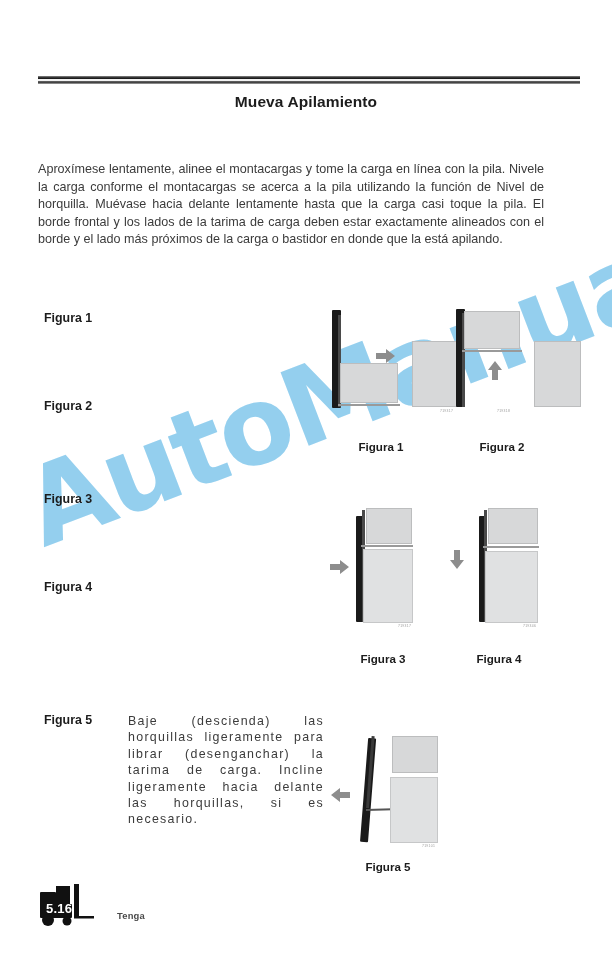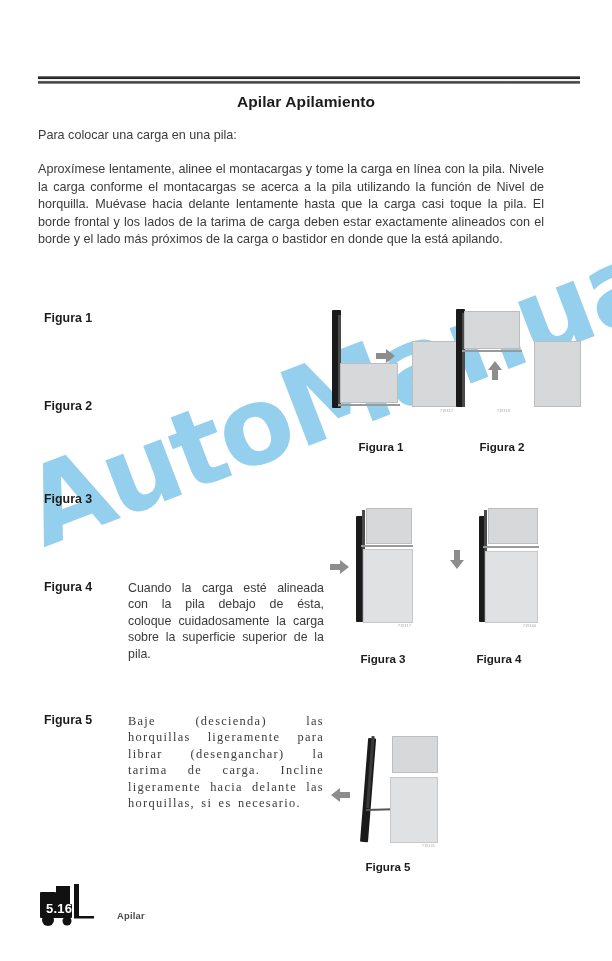--- a/index.html
+++ b/index.html
@@ -116,21 +116,21 @@
   .fig-row .fig-text {
     margin-left: 84px;
     width: 196px;
     font-size: 12.4px;
     line-height: 16.4px;
     color: #3b3b3b;
     text-align: justify;
   }
   .fig-row.tight .fig-text { word-spacing: -1.1px; }
   .fig-row.wide .fig-text  { word-spacing: 1.2px; }
-  .fig-row.xwide .fig-text { letter-spacing: 1.3px; word-spacing: 2px; font-family: Liberation Serif, serif; }
+  .fig-row.xwide .fig-text { letter-spacing: 1.3px; word-spacing: 2px; }
 
   #row-1 { top: 311px; }
   #row-2 { top: 399px; }
   #row-3 { top: 492px; }
   #row-4 { top: 580px; }
   #row-5 { top: 713px; }
 
   
   .illu { position: absolute; z-index: 4; }
   .mast {
@@ -208,40 +208,38 @@
   </div>
 
   <div id="header-rule">
     <div class="bar-top"></div>
     <div class="bar-mid"></div>
     <div class="bar-bot"></div>
   </div>
 
   <div id="content">
 
-    <div id="page-title">Apilar Apilamiento</div>
-
-    <div id="intro-lead">Para colocar una carga en una pila:</div>
+    <div id="page-title">Mueva Apilamiento</div>
+
     <div id="intro-para">Aproxímese lentamente, alinee el montacargas y tome la carga en línea con la pila. Nivele la carga conforme el montacargas se acerca a la pila utilizando la función de Nivel de horquilla. Muévase hacia delante lentamente hasta que la carga casi toque la pila. El borde frontal y los lados de la tarima de carga deben estar exactamente alineados con el borde y el lado más próximos de la carga o bastidor en donde que la está apilando.</div>
 
     <div class="fig-row tight" id="row-1">
       <span class="fig-label">Figura 1</span>
     </div>
 
     <div class="fig-row tight" id="row-2">
       <span class="fig-label">Figura 2</span>
     </div>
 
     <div class="fig-row wide" id="row-3">
       <span class="fig-label">Figura 3</span>
     </div>
 
     <div class="fig-row wide" id="row-4">
       <span class="fig-label">Figura 4</span>
-      <div class="fig-text">Cuando la carga esté alineada con la pila debajo de ésta, coloque cuidadosamente la carga sobre la superficie superior de la pila.</div>
     </div>
 
     <div class="fig-row xwide" id="row-5">
       <span class="fig-label">Figura 5</span>
       <div class="fig-text">Baje (descienda) las horquillas ligeramente para librar (desenganchar) la tarima de carga. Incline ligeramente hacia delante las horquillas, si es necesario.</div>
     </div>
 
     <div class="illu" style="left:326px; top:305px; width:124px; height:120px;">
       <div class="mast" style="left:6px; top:5px; width:9px; height:98px;"></div>
       <div class="mast-inner" style="left:12px; top:10px; height:92px;"></div>
@@ -323,17 +321,17 @@
           <rect x="2" y="12" width="16" height="18" rx="1" fill="#111111"></rect>
           <rect x="2" y="24" width="32" height="14" rx="1" fill="#111111"></rect>
           <rect x="18" y="6" width="14" height="26" fill="#111111"></rect>
           <rect x="36" y="4" width="5" height="34" fill="#111111"></rect>
           <rect x="36" y="36" width="20" height="2.5" fill="#111111"></rect>
           <circle cx="10" cy="40" r="6" fill="#111111"></circle>
           <circle cx="29" cy="41" r="4.5" fill="#111111"></circle>
         </svg>
       </div>
       <div id="page-number">5.16</div>
-      <div id="footer-section">Apilar</div>
+      <div id="footer-section">Tenga</div>
     </div>
 
   </div>
 </div>
 
 </body></html>

